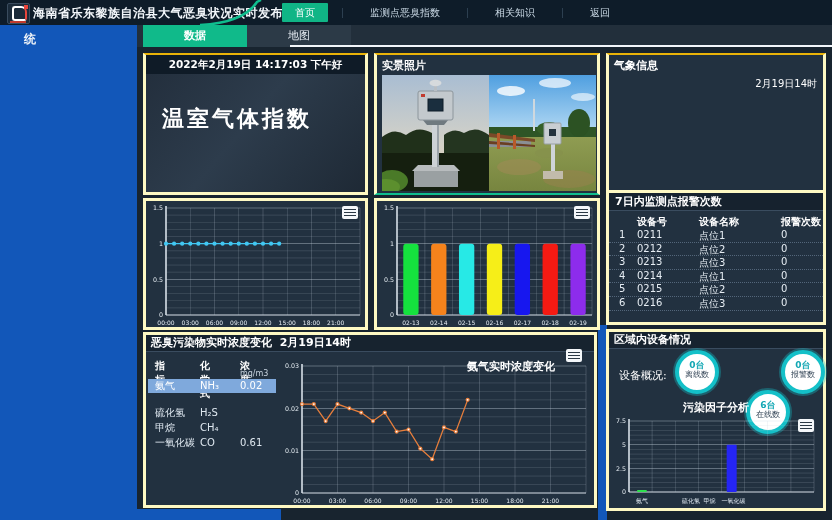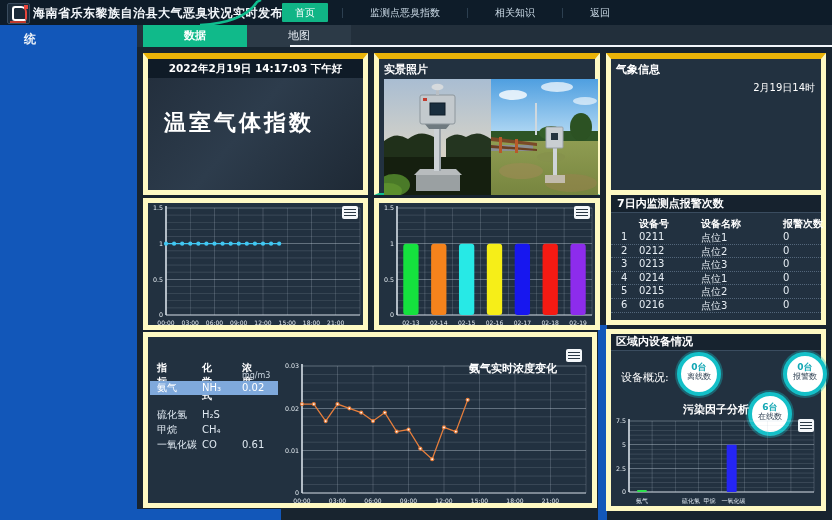--- a/index.html
+++ b/index.html
@@ -22,22 +22,22 @@
   .wrap-char{position:absolute;left:24px;top:31px;color:#eef3f8;font-size:12px;font-weight:bold;z-index:5;}
   
   .content-bg{position:absolute;left:137px;top:25px;width:695px;height:495px;background:#18242f;}
   .tabstrip{position:absolute;left:137px;top:25px;width:695px;height:22px;background:#222f3b;z-index:10;}
   .tab{position:absolute;top:0;height:22px;line-height:22px;width:104px;text-align:center;color:#e8eef4;font-size:11px;cursor:pointer;}
   .tab.active{background:#10ba8a;font-weight:bold;color:#fff;}
   .tab.idle{background:#2c3a47;}
   .tab-underline{position:absolute;left:290px;top:45px;width:542px;height:2px;background:#f2f6fa;z-index:11;}
   .bstrip{position:absolute;background:#1257b9;z-index:4;}
   
-  .panel{position:absolute;background:#223140;border:5px solid #fef9c3;box-sizing:border-box;z-index:6;}
-  .teal-top{border-top:6px solid #eab308;}
+  .panel{position:absolute;background:#223140;border:3px solid #fef9c3;box-sizing:border-box;z-index:6;}
+  .teal-top{border-top:2px solid #eab308;}
   .teal-bottom{border-bottom:2px solid #0fbe8e;}
   .ptitle{height:17px;line-height:17px;background:#16222e;border-bottom:1px solid #3a4c5f;color:#fff;
     font-size:11px;font-weight:bold;padding-left:6px;}
   
   .p1-head{height:19px;line-height:19px;background:#0f1b27;text-align:center;color:#fff;font-size:10.5px;font-weight:bold;}
   .p1-body{position:absolute;left:0;top:19px;right:0;bottom:0;
     background:linear-gradient(130deg,#232f3d 0%,#2d3c4c 45%,#1e2935 100%);}
   .big-title{position:absolute;left:16px;top:30px;color:#fff;font-size:22px;font-weight:bold;letter-spacing:3px;}
   
   .photo-row{position:absolute;left:5px;top:20px;display:flex;}
@@ -359,20 +359,24 @@
         <text x="202.07142857142858" y="123" text-anchor="middle" font-size="6" fill="#e6edf3">02-19</text>
       </svg>
     </div>
   <div class="menu-btn" style="left:574px;top:206px;">
       <i></i>
       <i></i>
       <i></i>
     </div>
 
   <div class="panel" style="left:143px;top:332px;width:454px;height:176px;">
+    <div class="p7-title">
+      <span>恶臭污染物实时浓度变化</span>&nbsp;
+      <span>2月19日14时</span>
+    </div>
     <div class="ptab-head">
       <span class="c1">指标</span>
       <span class="c2">化学式</span>
       <span class="c3">浓度</span>
     </div>
     <div class="ptab-unit">mg/m3</div>
     <div class="prows">
         <div class="prow hl">
           <span class="c1">氨气</span>
           <span class="c2">NH₃</span>

